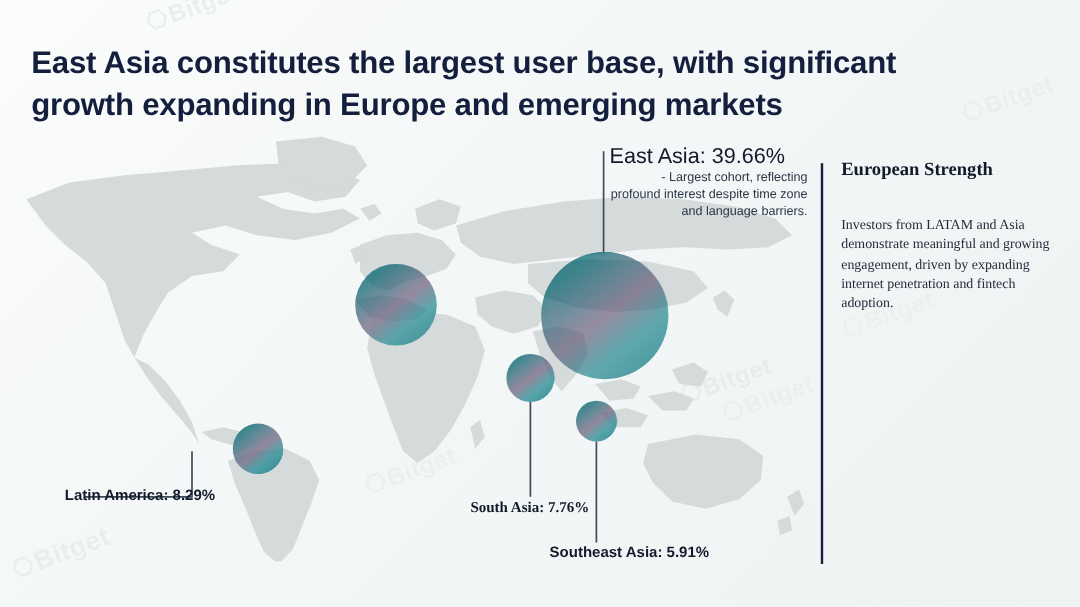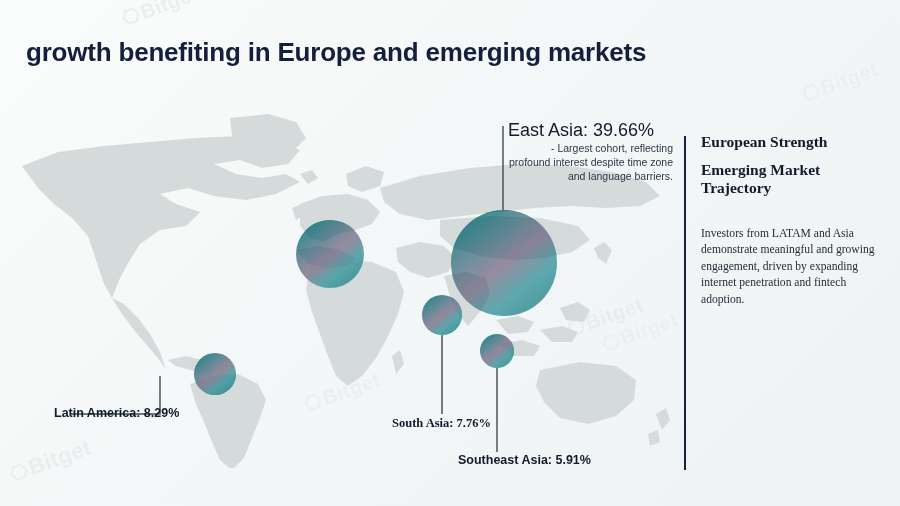--- a/index.html
+++ b/index.html
@@ -118,21 +118,22 @@
     <span class="wmlogo">⎔</span><span>Bitget</span>
   </div>
   <div class="wm" style="left:800px;top:70px;font-size:20px;opacity:.4;">
     <span class="wmlogo">⎔</span><span>Bitget</span>
   </div>
   <div class="wm" style="left:700px;top:250px;font-size:20px;opacity:.3;">
     <span class="wmlogo">⎔</span><span>Bitget</span>
   </div>
 
   <h1 id="title">
-    <span class="l2">growth benefiting in Europe and emerging markets</span>
+    <span class="l1">East Asia constitutes the largest user base, with significant</span>
+    <span class="l2">growth expanding in Europe and emerging markets</span>
   </h1>
 
   <div id="map-wrap">
 
     <svg id="worldmap" viewBox="0 0 690 360" aria-hidden="true">
       <defs>
         <linearGradient id="bubGrad" x1="0%" y1="0%" x2="78%" y2="100%">
           <stop offset="0%" stop-color="#2b767e"></stop>
           <stop offset="20%" stop-color="#35828a"></stop>
           <stop offset="44%" stop-color="#6e8496"></stop>
@@ -257,17 +258,16 @@
     <div class="maplabel" style="left:54px;top:298px;">Latin America: 8.29%</div>
     <div class="maplabel" style="left:392px;top:308px;font-family:Liberation Serif, serif;">South Asia: 7.76%</div>
     <div class="maplabel" style="left:458px;top:345px;text-align:right;">Southeast Asia: 5.91%</div>
   </div>
 
   <div id="divider"></div>
 
   <div id="panel">
     <h2 class="p-head">European Strength</h2>
 
-    <h2 class="p-head">Emerging Market Trajectory</h2>
     <p class="p-body last">Investors from LATAM and Asia demonstrate meaningful and growing engagement, driven by expanding internet penetration and fintech adoption.</p>
   </div>
 
 </div>
 
 </body></html>

